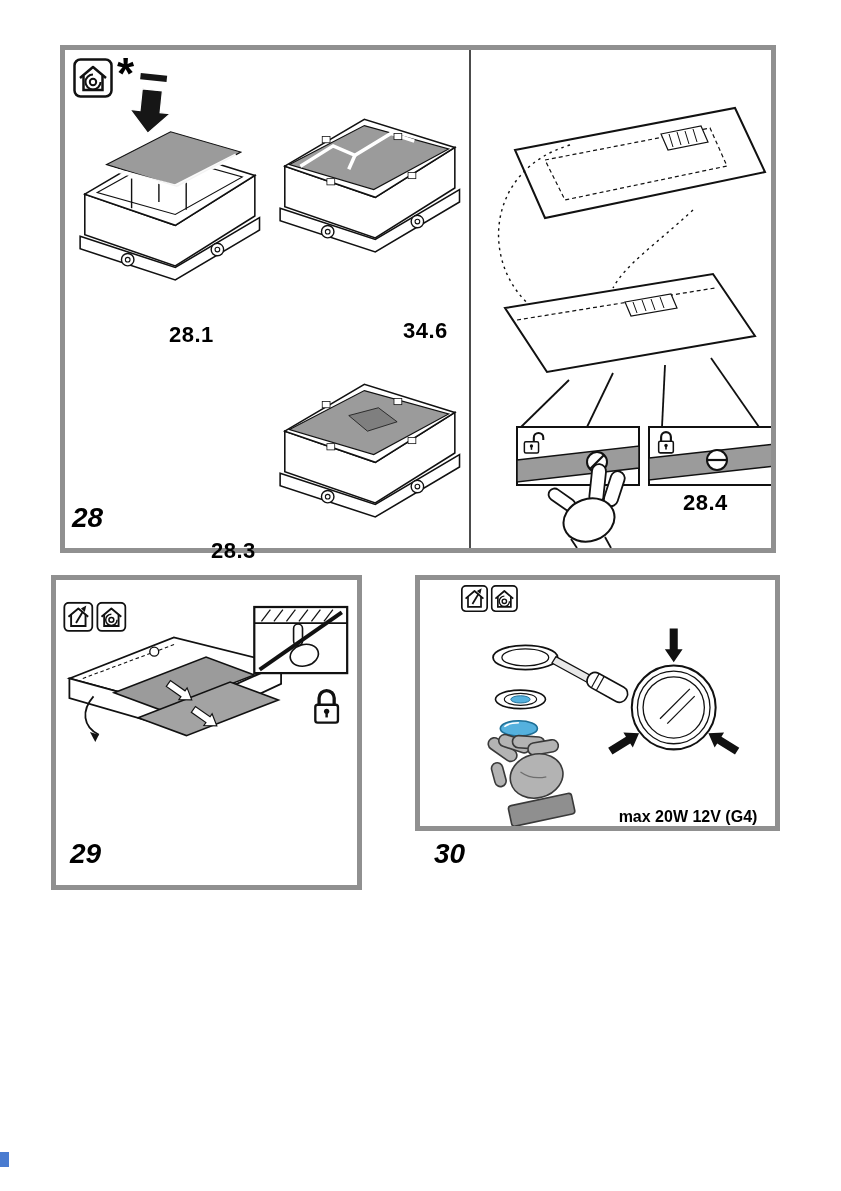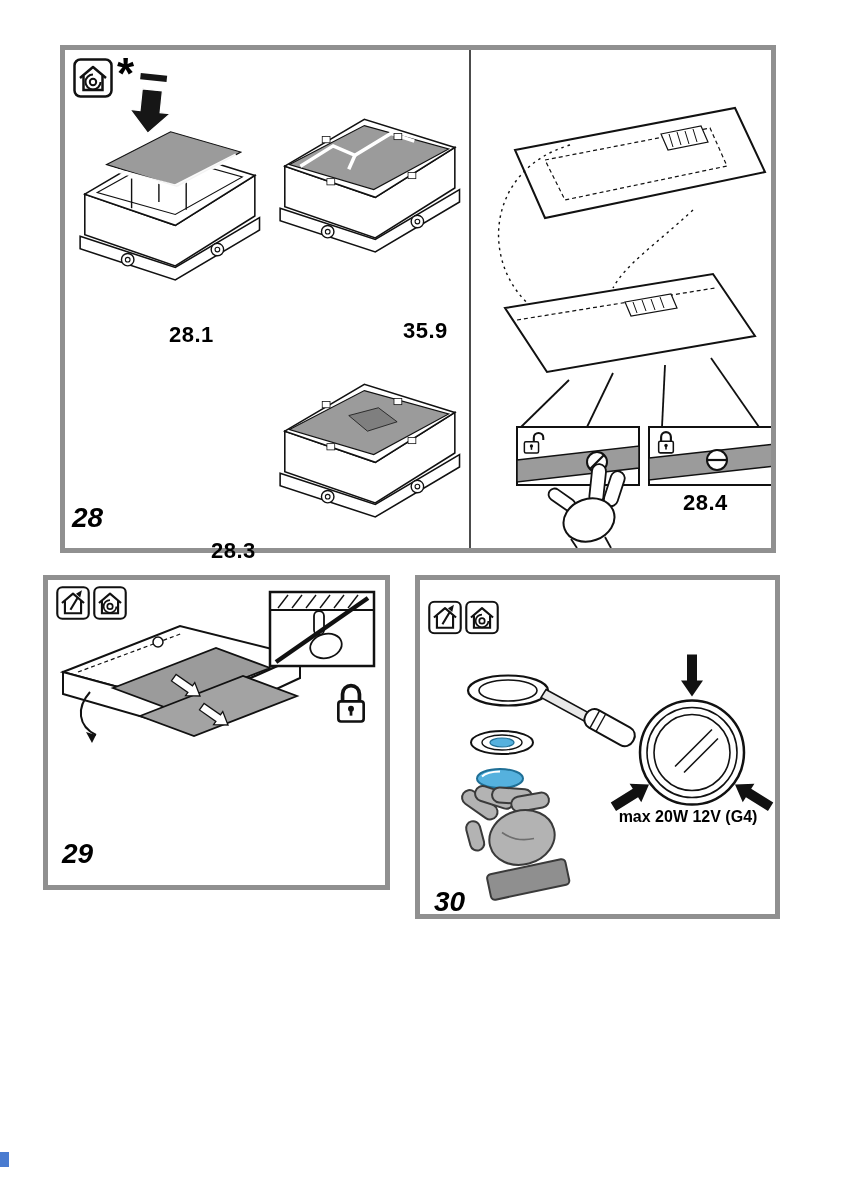--- a/index.html
+++ b/index.html
@@ -4,22 +4,22 @@
 <style>
   * { margin:0; padding:0; box-sizing:border-box; }
   html,body { background:#ffffff; }
   body {
     width:841px; height:1191px; position:relative;
     font-family:"Liberation Sans", sans-serif; color:#000;
   }
   .page { position:absolute; inset:0; background:#fff; }
   .panel { position:absolute; border:5px solid #909090; background:#fff; }
   #p28 { left:60px;  top:45px;  width:716px; height:508px; }
-  #p29 { left:43px;  top:575px; width:347px; height:315px; }
-  #p30 { left:415px; top:575px; width:365px; height:344px; }
+  #p29 { left:51px;  top:575px; width:311px; height:315px; }
+  #p30 { left:415px; top:575px; width:365px; height:256px; }
   .panel svg.art { position:absolute; left:0; top:0; width:100%; height:100%; }
   .sublabel { position:absolute; font-weight:bold; font-size:22px; letter-spacing:0.5px; }
   .fignum   { position:absolute; font-weight:bold; font-style:italic; font-size:28px; }
   .asterisk { position:absolute; left:52px; top:2px; font-size:44px; font-weight:bold; line-height:44px; }
   .caption  { position:absolute; font-weight:bold; font-size:16px; text-align:center; white-space:nowrap; }
   .defs-svg { position:absolute; width:0; height:0; overflow:hidden; }
   .corner-mark { position:absolute; left:0; top:1152px; width:9px; height:15px; background:#4a7bd0; }
 </style>
 </head>
 <body>
@@ -172,21 +172,21 @@
             </g>
           <ellipse cx="524" cy="470" rx="26" ry="21" transform="rotate(-20 524 470)" fill="#fff" stroke="#111" stroke-width="2"></ellipse>
           <line x1="506" y1="489" x2="512" y2="498" stroke="#111" stroke-width="1.8"></line>
           <line x1="540" y1="487" x2="546" y2="498" stroke="#111" stroke-width="1.8"></line>
         </g>
       </g>
     </svg>
 
     <div class="asterisk">*</div>
     <div class="sublabel" style="left:104px; top:272px;">28.1</div>
-    <div class="sublabel" style="left:338px; top:268px;">35.9</div>
+    <div class="sublabel" style="left:338px; top:268px;">34.6</div>
     <div class="sublabel" style="left:146px; top:444px;margin-top:44px;">28.3</div>
     <div class="sublabel" style="left:618px; top:440px;">28.4</div>
     <div class="fignum" style="left:7px; top:452px;">28</div>
   </section>
 
   <section class="panel" id="p29">
     <svg class="art" viewBox="0 0 337 305">
       <g>
         <use href="#sym-house-duct" x="8" y="6" width="34" height="34"></use>
       </g>
@@ -308,17 +308,17 @@
         <g transform="translate(229,190) rotate(-32)">
             <polygon points="0,0 -16,-11 -16,-5 -42,-5 -42,5 -16,5 -16,11" fill="#111"></polygon>
           </g>
         <g transform="translate(315,190) rotate(212)">
             <polygon points="0,0 -16,-11 -16,-5 -42,-5 -42,5 -16,5 -16,11" fill="#111"></polygon>
           </g>
       </g>
     </svg>
 
     <div class="caption" style="left:182px; top:228px; width:172px;">max 20W 12V (G4)</div>
-    <div class="fignum" style="left:14px; top:258px;margin-top:48px;">30</div>
+    <div class="fignum" style="left:14px; top:258px;">30</div>
   </section>
 
   <div class="corner-mark"></div>
 </div>
 
 </body></html>

